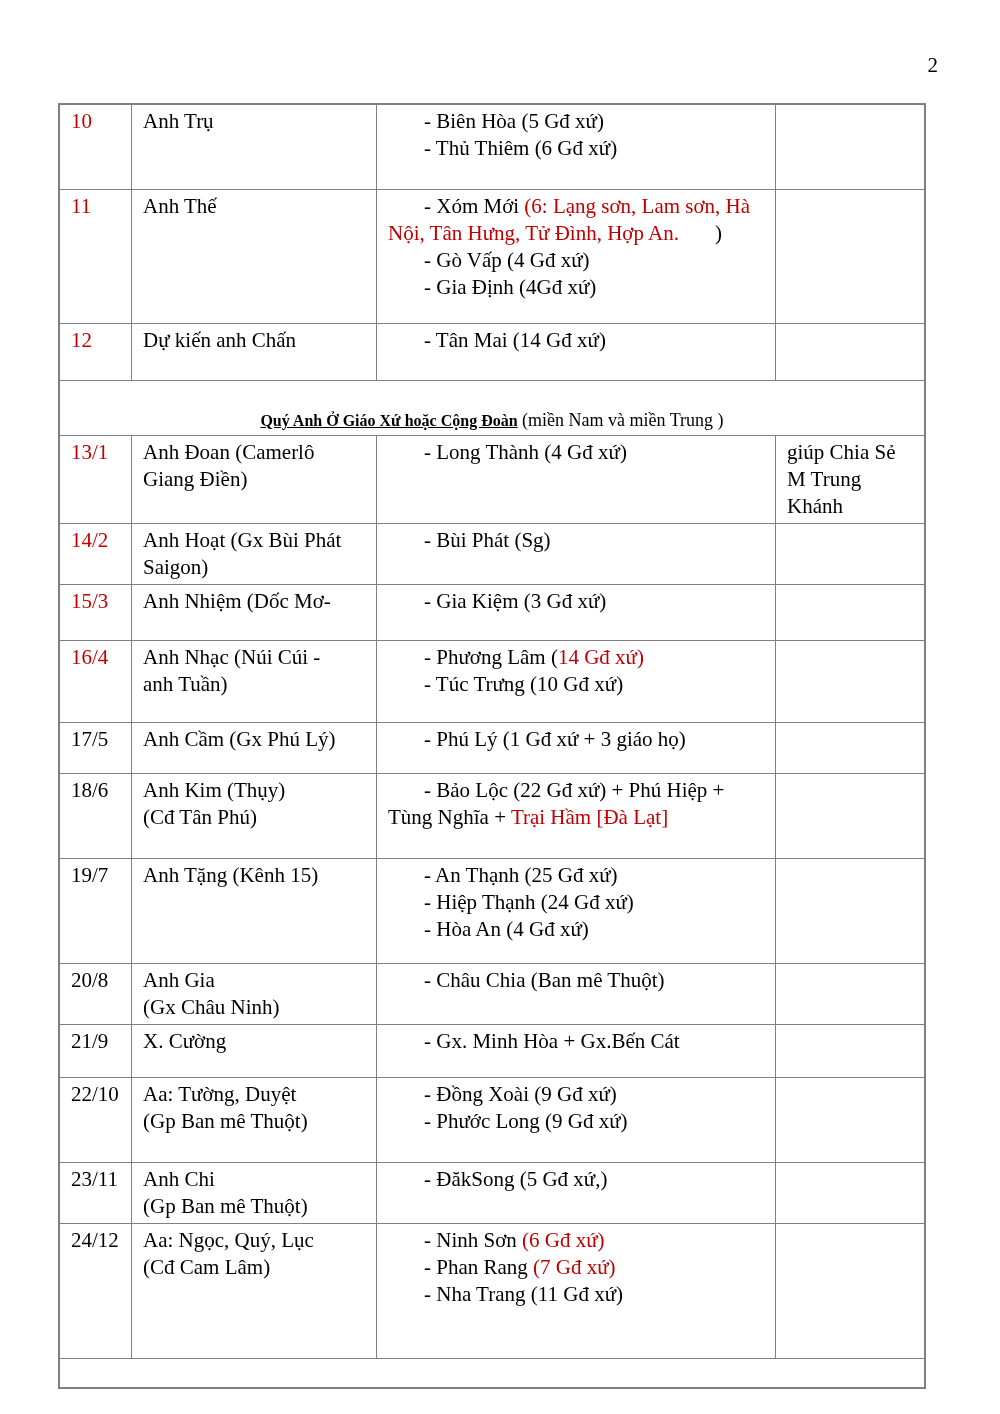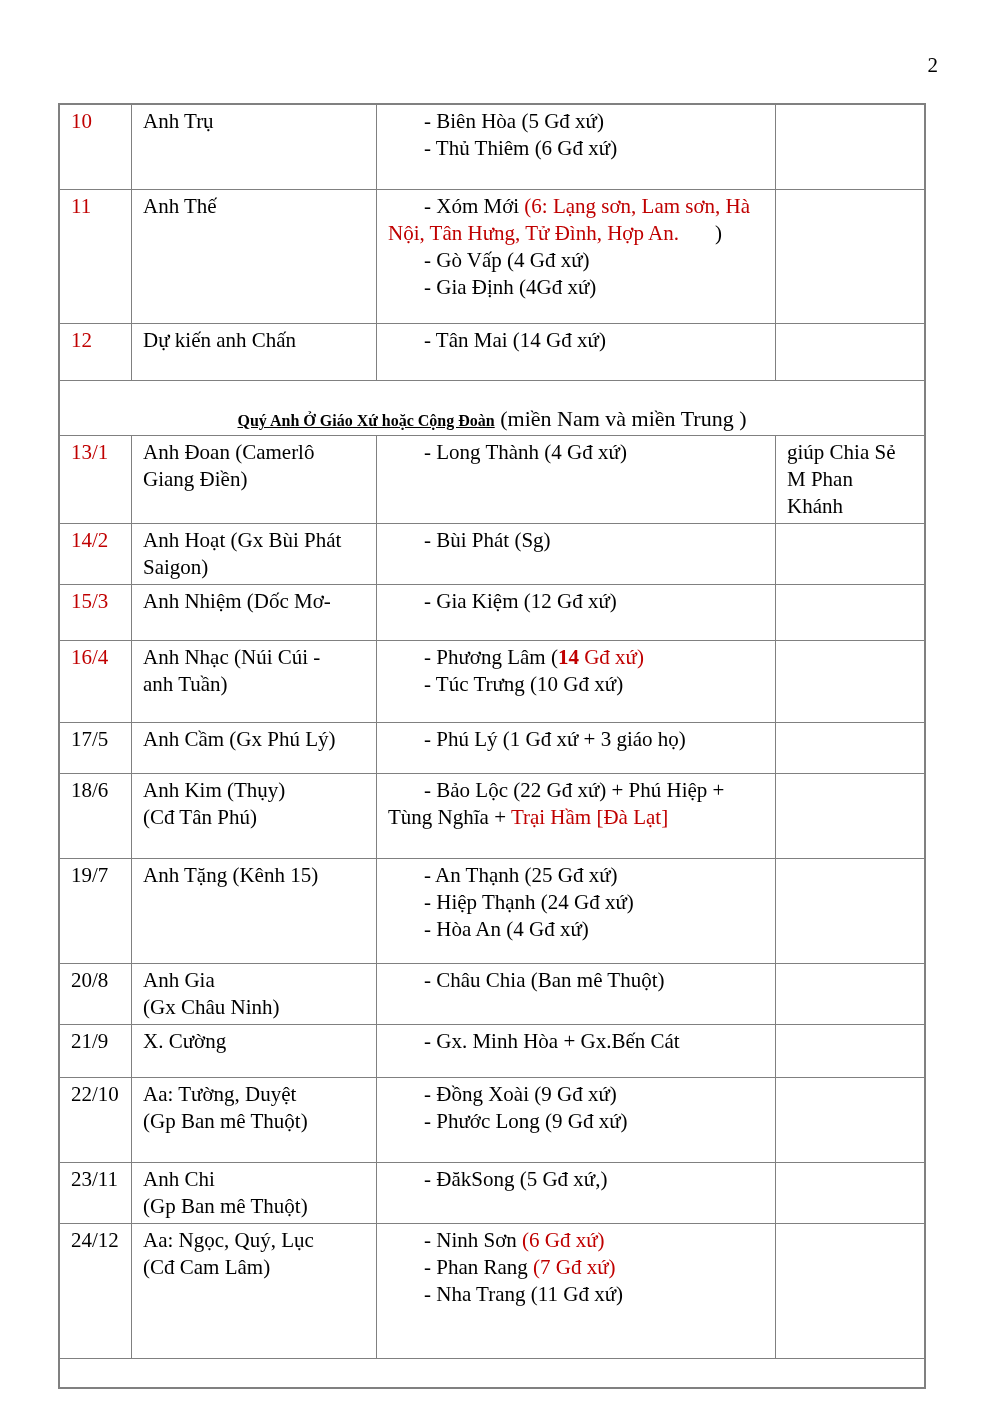--- a/index.html
+++ b/index.html
@@ -16,29 +16,29 @@
   .tbl {
     position:absolute; left:58px; top:103px; width:868px;
     display:flex; flex-direction:column; gap:1px;
     background:var(--border); border:2px solid var(--border);
   }
   .row { display:grid; grid-template-columns:71px 244px 398px 1fr; gap:1px; background:var(--border); }
   .cell { background:var(--paper); padding:3px 10px 3px 11px; font-size:21px; line-height:27px; }
   .cell.num[data-red="true"] { color:var(--red); }
   .ln { min-height:27px; }
   span[data-c="r"] { color:var(--red); }
-  span[data-c="rb"] { color:var(--red); font-weight:bold; }
+  span[data-c="rb"] { color:var(--red); font-weight:normal; }
   span[data-c="k"] { color:var(--black);margin-left:36px; }
 
   .hdr-row {
     background:var(--paper); display:flex; align-items:flex-end; justify-content:center;
     padding:4px 8px 1px; text-align:center;
   }
   .hdr-bold { font-weight:bold; text-decoration:underline; font-size:16px; line-height:27px; }
-  .hdr-rest { font-size:22px; line-height:27px; }
+  .hdr-rest { font-size:18px; line-height:27px; }
   .empty-row { background:var(--paper); }
 </style>
 </head>
 <body>
 
 <div class="page">
   <div class="page-num">2</div>
 
   <div class="tbl">
 
@@ -86,21 +86,21 @@
       <div class="cell num" data-red="true">13/1</div>
       <div class="cell">
         <div class="ln">Anh Đoan (Camerlô</div>
         <div class="ln">Giang Điền)</div>
       </div>
       <div class="cell">
         <div class="ln"><span data-c="k">- Long Thành (4 Gđ xứ)</span></div>
       </div>
       <div class="cell">
         <div class="ln">giúp Chia Sẻ</div>
-        <div class="ln">M Phan Khánh</div>
+        <div class="ln">M Trung Khánh</div>
       </div>
     </div>
 
     <div class="row" style="min-height:57px">
       <div class="cell num" data-red="true">14/2</div>
       <div class="cell">
         <div class="ln">Anh Hoạt (Gx Bùi Phát</div>
         <div class="ln">Saigon)</div>
       </div>
       <div class="cell">
@@ -108,21 +108,21 @@
       </div>
       <div class="cell"></div>
     </div>
 
     <div class="row" style="min-height:55px">
       <div class="cell num" data-red="true">15/3</div>
       <div class="cell">
         <div class="ln">Anh Nhiệm (Dốc Mơ-</div>
       </div>
       <div class="cell">
-        <div class="ln"><span data-c="k">- Gia Kiệm (12 Gđ xứ)</span></div>
+        <div class="ln"><span data-c="k">- Gia Kiệm (3 Gđ xứ)</span></div>
       </div>
       <div class="cell"></div>
     </div>
 
     <div class="row" style="min-height:81px">
       <div class="cell num" data-red="true">16/4</div>
       <div class="cell">
         <div class="ln">Anh Nhạc (Núi Cúi -</div>
         <div class="ln">anh Tuần)</div>
       </div>

